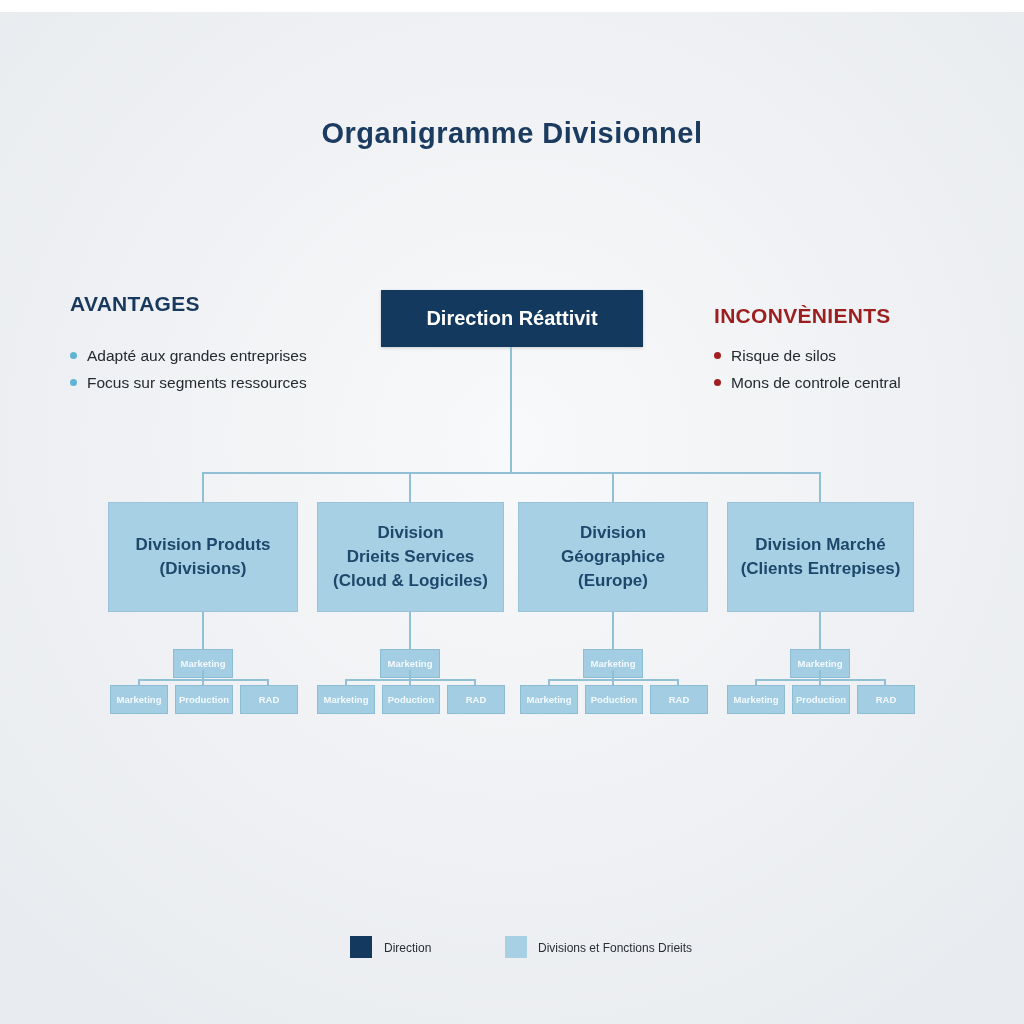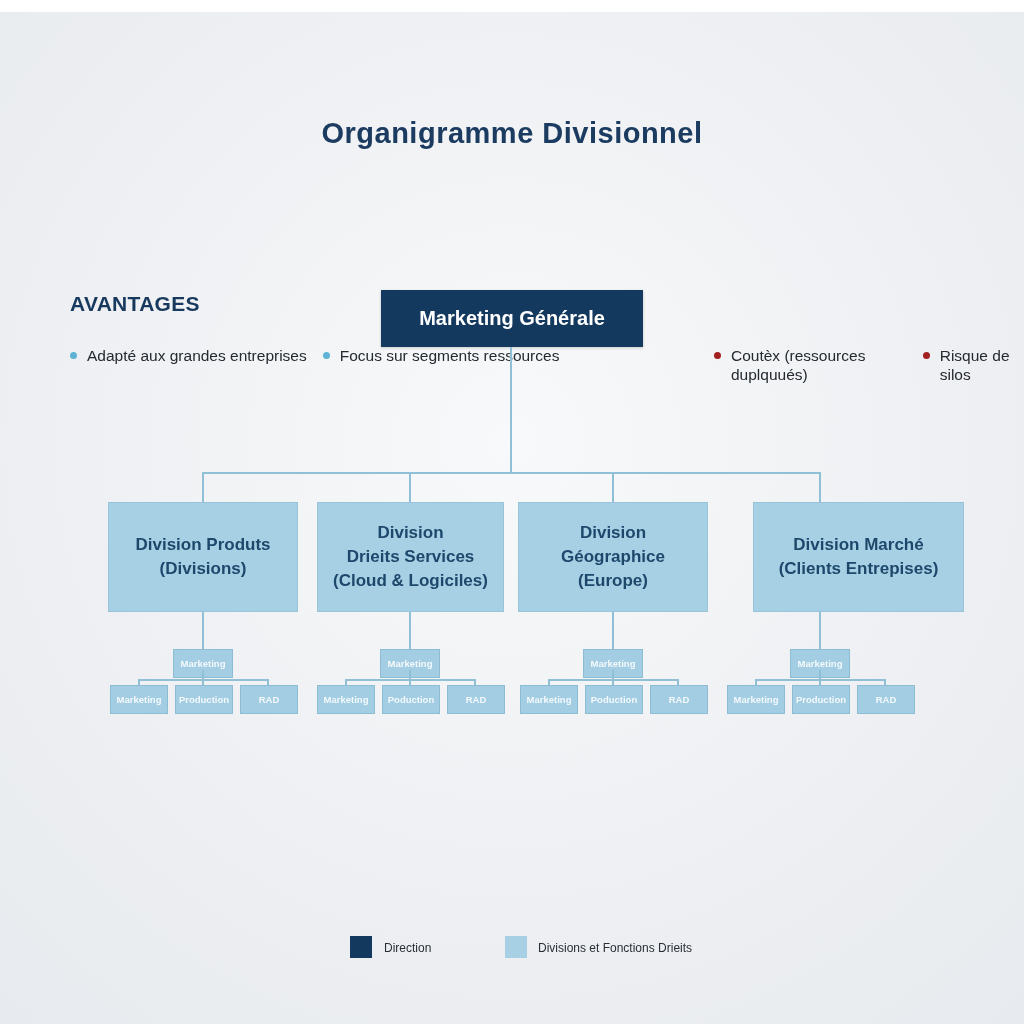--- a/index.html
+++ b/index.html
@@ -19,21 +19,21 @@
   }
   .root-box{
     position:absolute;left:381px;top:278px;width:262px;height:57px;
     background:#14395f;color:#ffffff;font-size:20px;font-weight:bold;
     display:flex;align-items:center;justify-content:center;
     box-shadow:0 1px 3px rgba(0,0,0,0.18);
   }
   .side-heading{position:absolute;font-size:21px;font-weight:bold;letter-spacing:0.3px;}
   .heading-adv{left:70px;top:280px;color:#17395d;}
   .heading-inc{left:714px;top:292px;color:#9b1f1f;}
-  .bullet-list{position:absolute;display:flex;flex-direction:row;gap:16px;}
+  .bullet-list{position:absolute;display:flex;flex-direction:column;gap:8px;}
   .list-adv{left:70px;top:334px;}
   .list-inc{left:714px;top:334px;}
   .bullet-row{display:flex;align-items:flex-start;gap:10px;font-size:15.5px;color:#242a30;line-height:19px;}
   .dot{width:7px;height:7px;border-radius:50%;margin-top:6px;flex:0 0 auto;}
   .dot-blue{background:#5fb4d6;}
   .dot-red{background:#a32020;}
   .div-box{
     position:absolute;top:490px;height:110px;
     background:#a7d0e5;border:1px solid #97c4db;box-sizing:border-box;
     display:flex;flex-direction:column;align-items:center;justify-content:center;
@@ -52,43 +52,44 @@
   .legend-label{position:absolute;top:6px;font-size:12px;color:#2a2f35;line-height:21px;}
 </style>
 </head>
 <body>
 
 <div id="canvas">
 
   <div class="title">Organigramme Divisionnel</div>
 
   <div class="root-box">
-    <span>Marketing Générale</span>
+    <span>Direction Réattivit</span>
   </div>
 
   <div class="side-heading heading-adv">AVANTAGES</div>
   <div class="bullet-list list-adv">
     <div class="bullet-row">
       <span class="dot dot-blue"></span>
       <span>Adapté aux grandes entreprises</span>
     </div>
     <div class="bullet-row">
       <span class="dot dot-blue"></span>
       <span>Focus sur segments ressources</span>
     </div>
   </div>
 
+  <div class="side-heading heading-inc">INCONVÈNIENTS</div>
   <div class="bullet-list list-inc">
-    <div class="bullet-row">
-      <span class="dot dot-red"></span>
-      <span>Coutèx (ressources duplquués)</span>
-    </div>
     <div class="bullet-row">
       <span class="dot dot-red"></span>
       <span>Risque de silos</span>
+    </div>
+    <div class="bullet-row">
+      <span class="dot dot-red"></span>
+      <span>Mons de controle central</span>
     </div>
   </div>
 
   <div class="line" style="left:510px;top:335px;width:2px;height:125px;"></div>
   <div class="line" style="left:203px;top:460px;width:618px;height:2px;"></div>
   <div class="line" style="left:202px;top:460px;width:2px;height:30px;"></div>
   <div class="line" style="left:409px;top:460px;width:2px;height:30px;"></div>
   <div class="line" style="left:612px;top:460px;width:2px;height:30px;"></div>
   <div class="line" style="left:819px;top:460px;width:2px;height:30px;"></div>
 
@@ -157,21 +158,21 @@
   <div class="leaf-box" style="left:520px;">
     <span>Marketing</span>
   </div>
   <div class="leaf-box" style="left:585px;">
     <span>Poduction</span>
   </div>
   <div class="leaf-box" style="left:650px;">
     <span>RAD</span>
   </div>
 
-  <div class="div-box" style="left:753px;width:211px;">
+  <div class="div-box" style="left:727px;width:187px;">
     <span>Division Marché</span>
     <span>(Clients Entrepises)</span>
     <span></span>
   </div>
   <div class="line" style="left:819px;top:600px;width:2px;height:37px;"></div>
   <div class="mid-box" style="left:790px;">
     <span>Marketing</span>
   </div>
   <div class="line" style="left:819px;top:658px;width:2px;height:9px;"></div>
   <div class="line" style="left:755px;top:667px;width:130px;height:2px;"></div>

